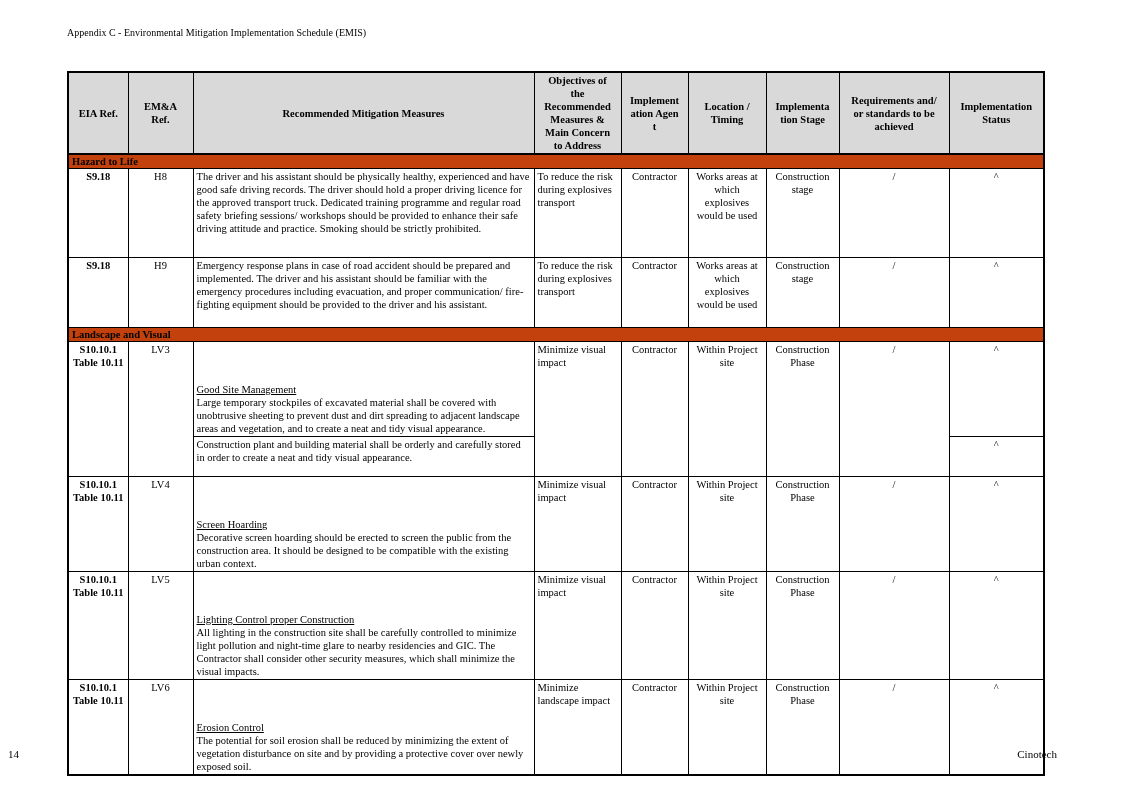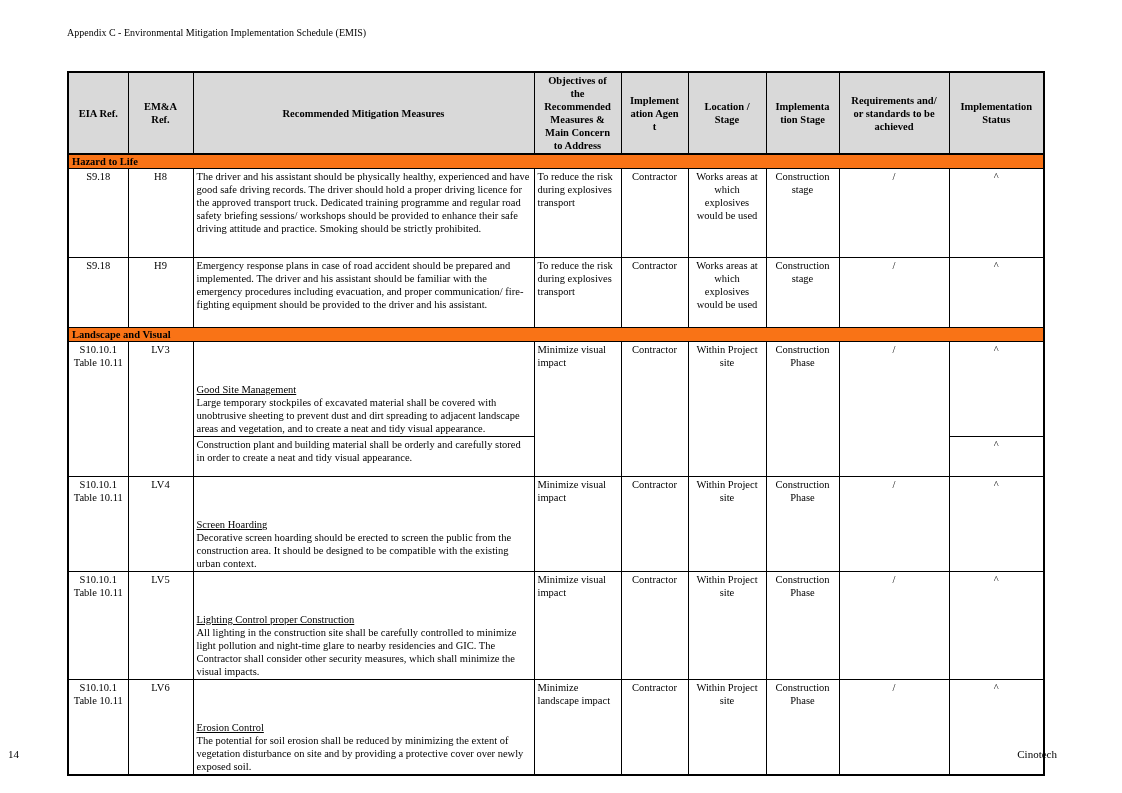--- a/index.html
+++ b/index.html
@@ -36,28 +36,28 @@
   table.emis thead th {
     background: #d9d9d9;
     font-weight: bold;
     text-align: center;
     vertical-align: middle;
     border-bottom: 2px solid #000;
     padding: 1px 8px;
   }
   th.brk { word-break: break-all; padding: 1px 1px; }
   tr.section-row td {
-    background: #f97316;
+    background: #c2410c;
     font-weight: bold;
     text-align: left;
     line-height: 11px;
     padding: 1px 3px;
   }
   td.center { text-align: center; }
-  td.eia { text-align: center; white-space: pre-line; }
+  td.eia { text-align: center; white-space: pre-line; font-weight: bold; }
   .m-title { text-decoration: underline; margin-top: 40px; }
   .footer-page {
     position: absolute;
     top: 748px; left: 8px;
     width: 100%;
     text-align: left;
     font-size: 11px;
   }
   .footer-right {
     position: absolute;
@@ -82,21 +82,21 @@
     <col style="width:110px">
     <col style="width:95px">
   </colgroup>
   <thead>
     <tr style="height:66px">
       <th>EIA Ref.</th>
       <th>EM&amp;A Ref.</th>
       <th>Recommended Mitigation Measures</th>
       <th>Objectives of the Recommended Measures &amp; Main Concern to Address</th>
       <th class="brk">Implementation Agent</th>
-      <th>Location / Stage</th>
+      <th>Location / Timing</th>
       <th class="brk">Implementation Stage</th>
       <th>Requirements and/ or standards to be achieved</th>
       <th>Implementation Status</th>
     </tr>
   </thead>
   <tbody>
     <tr class="section-row" style="height:13px">
       <td colspan="9">Hazard to Life</td>
     </tr>
 

